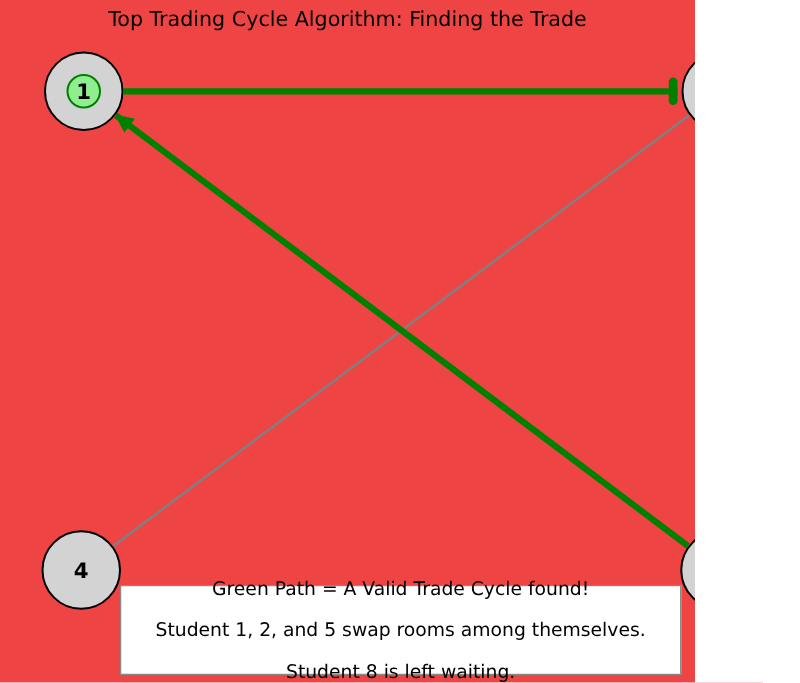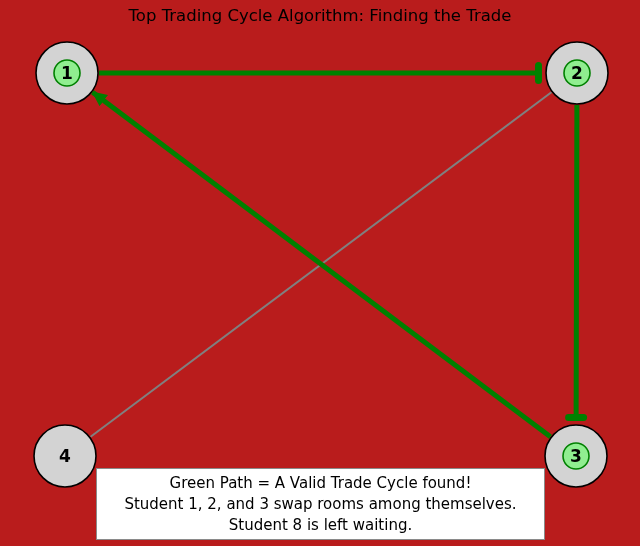--- a/index.html
+++ b/index.html
@@ -9,22 +9,22 @@
     --node-border:#000000;
     --highlight-fill:#90ee90;
     --highlight-border:#008000;
     --box-border:#8a8a8a;
     --box-fill:#ffffff;
     --text-color:#000000;
   }
   html,body{margin:0;padding:0;background:#ffffff;}
   .figure{
     position:relative;
-    width:640px;height:546px;
-    background:#b91c1c;
+    width:556px;height:546px;
+    background:#ef4444;
     font-family:"DejaVu Sans","Liberation Sans",sans-serif;
     overflow:hidden;
   }
   .title{
     position:absolute;
     top:6px;left:0;right:0;
     text-align:center;
     font-size:16.5px;
     color:var(--text-color);
     white-space:nowrap;
@@ -47,20 +47,21 @@
     background:var(--box-fill);
     border:1.3px solid var(--box-border);
     box-sizing:border-box;
     display:flex;flex-direction:column;
     justify-content:center;
     text-align:center;
     font-size:15px;
     line-height:21px;
     color:var(--text-color);
     white-space:nowrap;
+    gap:12px;
   }
 </style>
 </head>
 <body>
 
 <div class="figure">
 
   <div class="title">Top Trading Cycle Algorithm: Finding the Trade</div>
 
   <svg class="graph" id="graph" width="640" height="546" viewBox="0 0 640 546">
@@ -88,17 +89,17 @@
     <g id="layer-edges">
         <line x1="90.6" y1="436.8" x2="551.4" y2="92.2" class="edge-gray"></line>
         <line x1="99.0" y1="73.0" x2="542.0" y2="73.0" class="edge-green" marker-end="url(#arrow-tbar)"></line>
         <line x1="576.9" y1="105.0" x2="576.1" y2="421.0" class="edge-green" marker-end="url(#arrow-tbar)"></line>
         <line x1="550.4" y1="436.8" x2="92.6" y2="92.2" class="edge-green" marker-end="url(#arrow-triangle)"></line>
       </g>
   </svg>
 
   <div class="legend-box">
     <div>Green Path = A Valid Trade Cycle found!</div>
-    <div>Student 1, 2, and 3 swap rooms among themselves.</div>
+    <div>Student 1, 2, and 5 swap rooms among themselves.</div>
     <div>Student 8 is left waiting.</div>
   </div>
 
 </div>
 
 </body></html>

